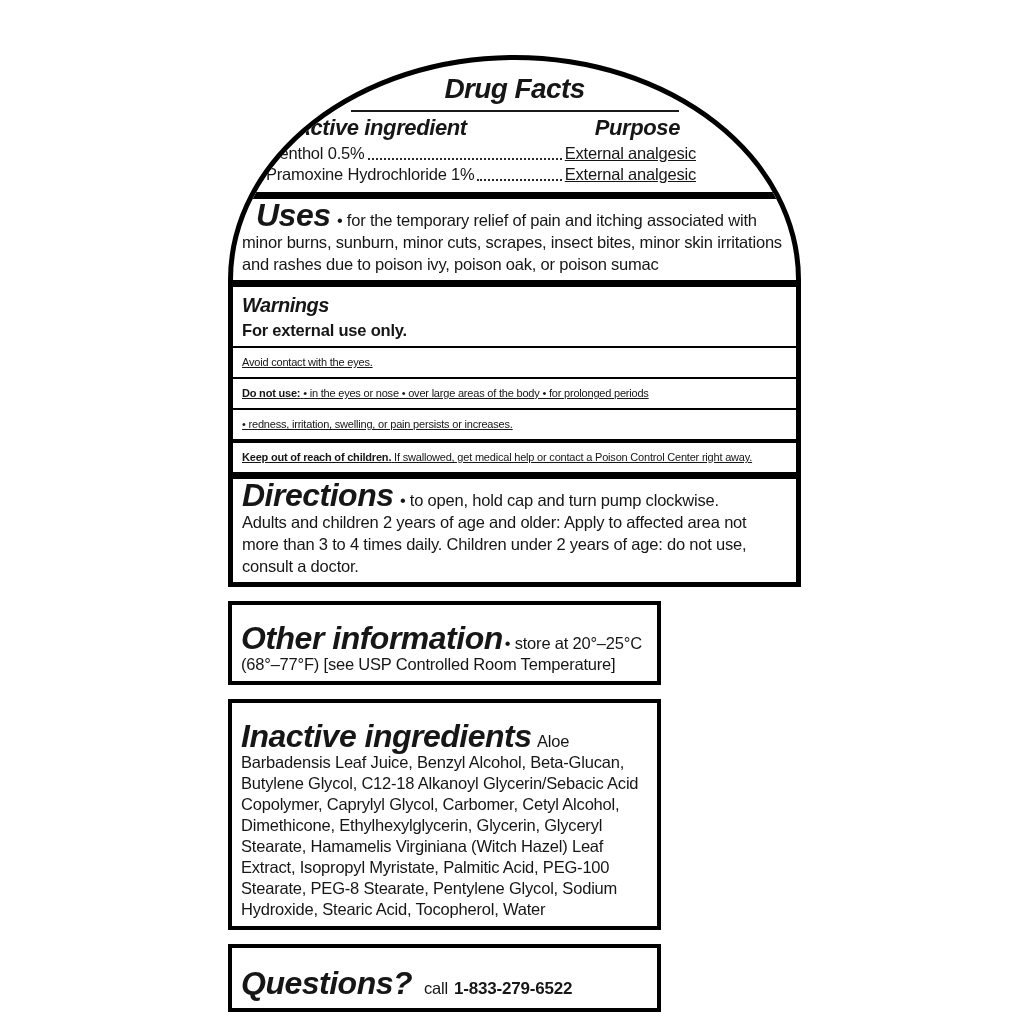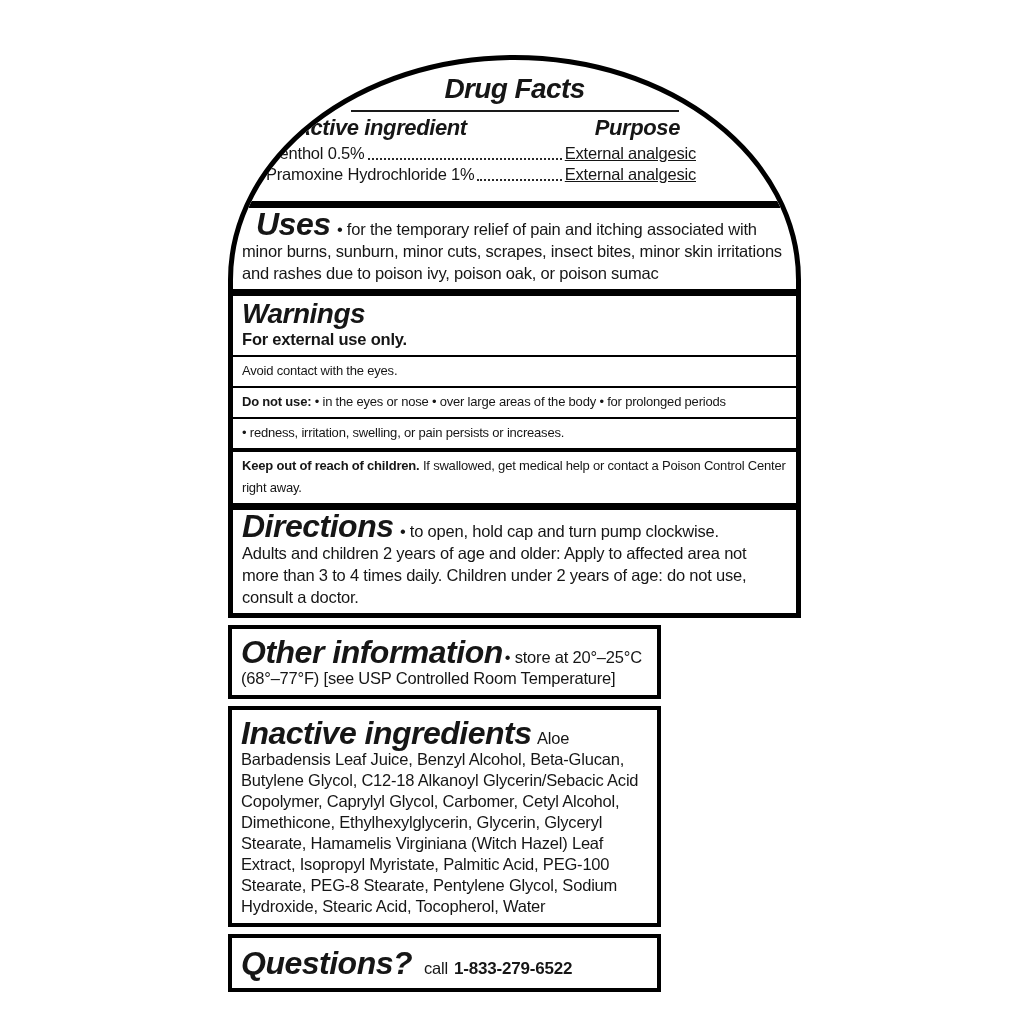--- a/index.html
+++ b/index.html
@@ -18,21 +18,21 @@
   
   .arch {
     width: 573px;
     border: 5px solid #000;
     border-radius: 287px 287px 0 0 / 225px 225px 0 0;
     overflow: hidden;
     background: #fff;
   }
 
   
-  .dome { padding: 13px 0 16px; }
+  .dome { padding: 13px 0 7px; }
   .df-title {
     font-size: 28px; font-weight: bold; font-style: italic;
     text-align: center; line-height: 32px; letter-spacing: -0.6px;
   }
   .df-underline { width: 328px; height: 2px; background: #1a1a1a; margin: 5px auto 2px; }
   .ai-head-row {
     display: flex; justify-content: space-between;
     padding: 1px 116px 1px 62px;
     font-size: 22px; font-weight: bold; font-style: italic; letter-spacing: -0.4px;
     line-height: 26px;
@@ -48,36 +48,36 @@
   .rule-minor { height: 0; border-top: 2px solid #000; }
 
   
   .sec { padding: 4px 9px 5px; font-size: 16.5px; line-height: 22px; }
   .sec p { margin: 0; }
   .h-lg {
     font-size: 32px; font-weight: bold; font-style: italic;
     letter-spacing: -0.5px; line-height: 24px; padding-right: 2px;
   }
   .h-blk {
-    font-size: 28px; font-weight: bold; font-style: italic;
+    font-size: 20px; font-weight: bold; font-style: italic;
     letter-spacing: -0.5px; line-height: 28px; display: block;
   }
   .bold { font-weight: bold; }
   .uses-p { text-indent: 14px; }
   .uses-p .body-after-head { text-indent: 0; }
-  .sub { padding: 3px 9px 4px; font-size: 13px; line-height: 22px; }
+  .sub { padding: 3px 9px 4px; font-size: 11px; line-height: 22px; text-decoration: underline; }
   .sub p { margin: 0; }
 
   
   .narrow-box {
     width: 433px;
     border: 4px solid #000;
-    margin-top: 7px;
+    margin-top: 14px;
     background: #fff;
-    padding: 11px 9px 6px;
+    padding: 21px 9px 6px;
     font-size: 16.5px; line-height: 21px;
   }
   .narrow-box p { margin: 0; }
   .questions-row { display: flex; align-items: baseline; padding: 2px 0 3px; }
   .q-call { margin: 0 6px 0 10px; }
   .q-phone { font-weight: bold; font-size: 17px; }
 </style>
 </head>
 <body>
 

